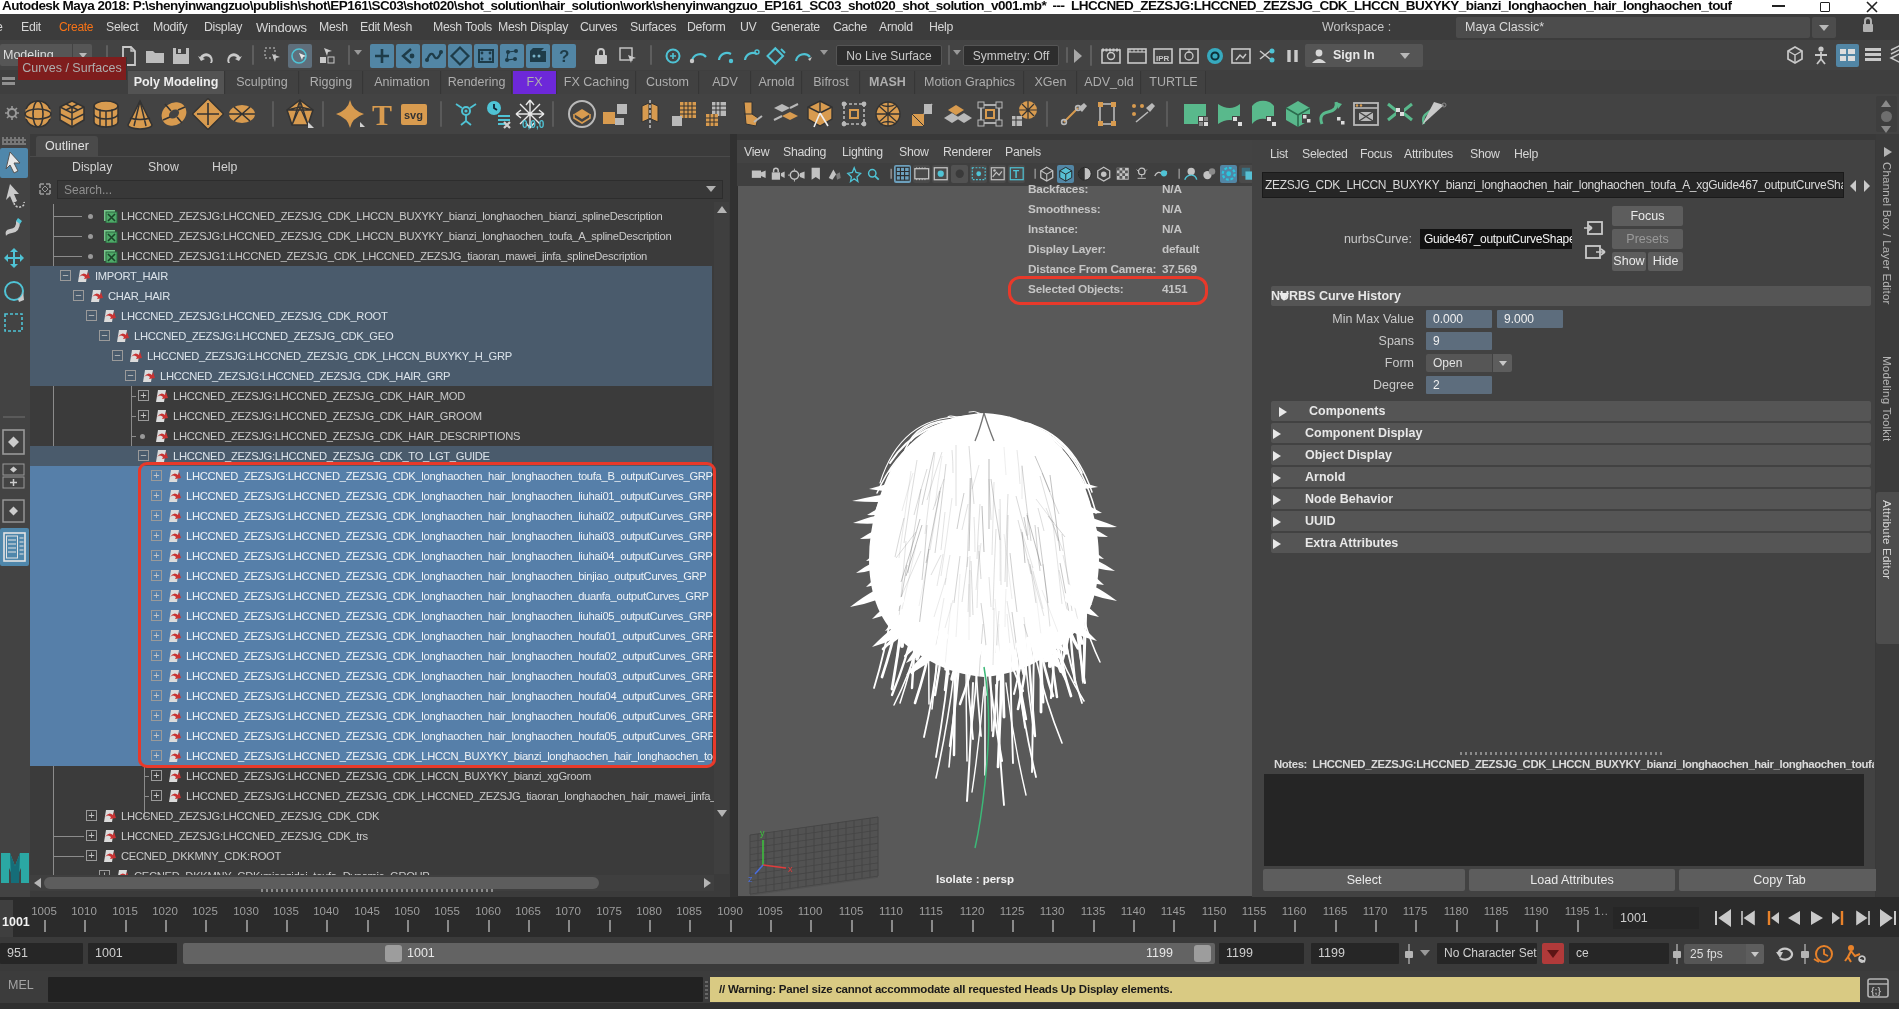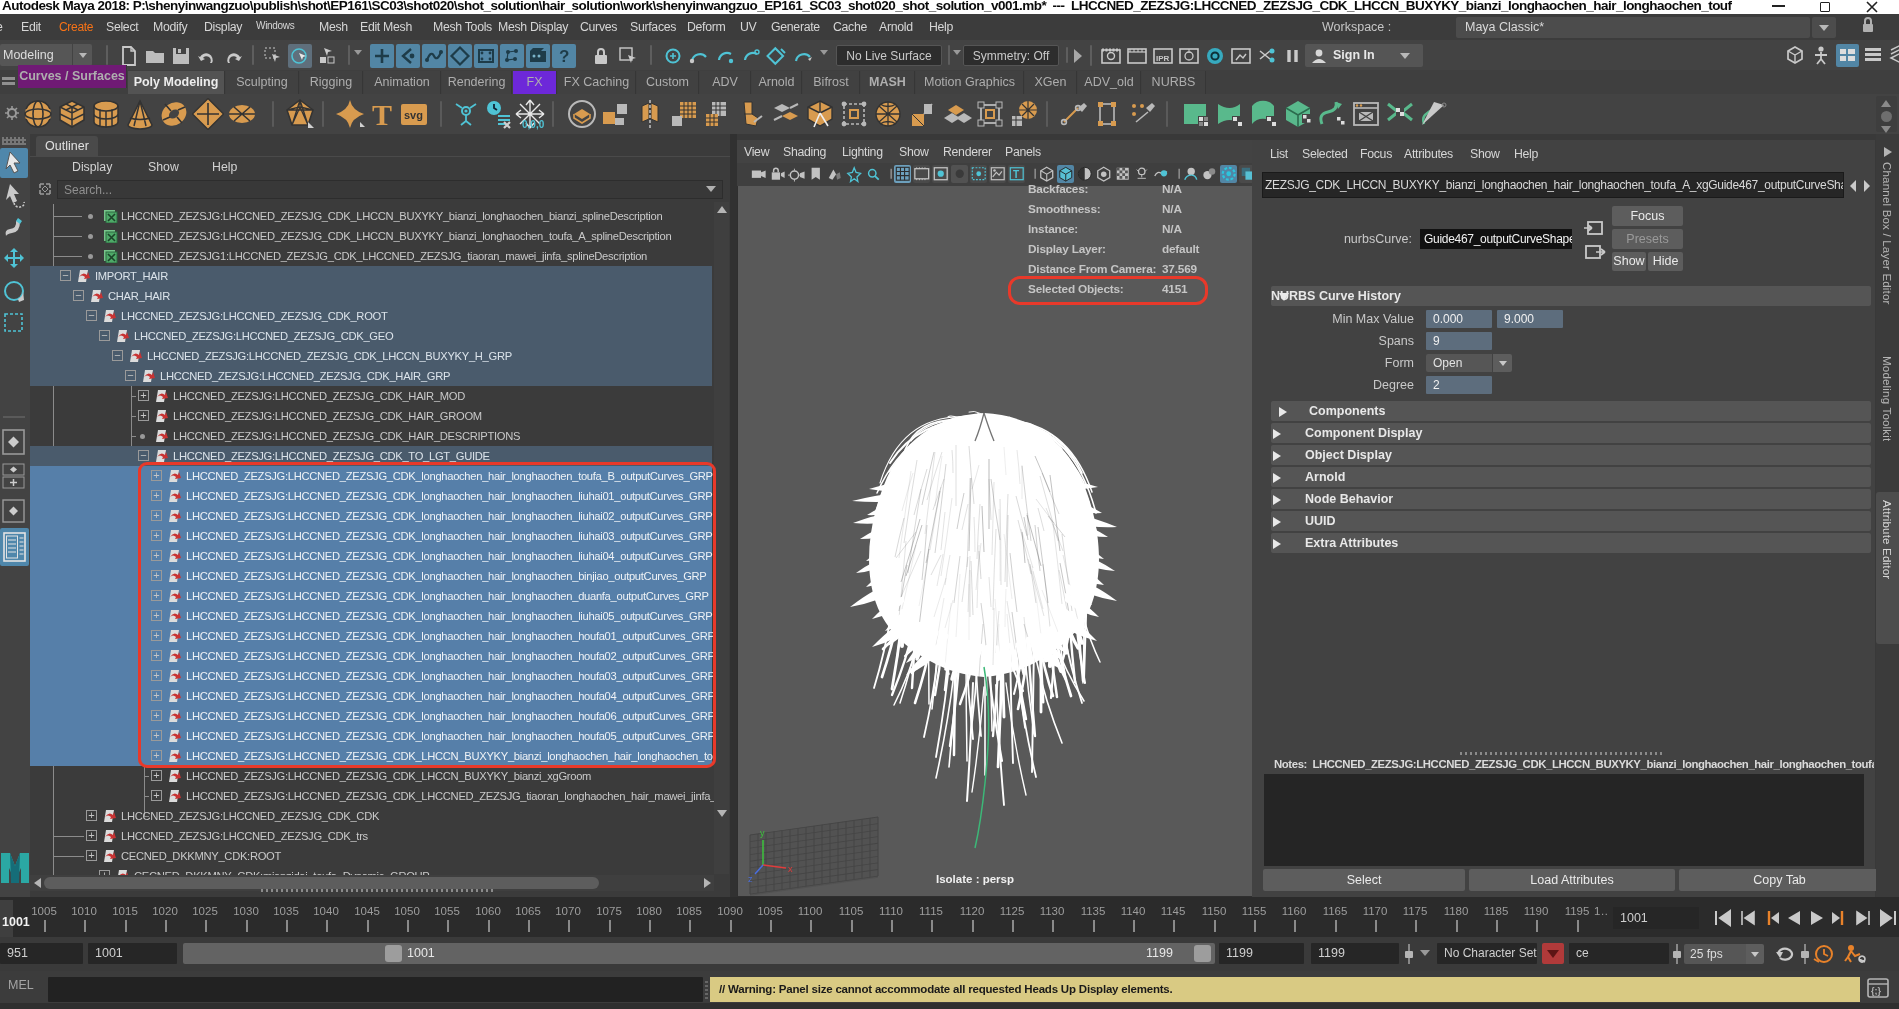--- a/index.html
+++ b/index.html
@@ -23,21 +23,21 @@
 <svg class="a" style="left:1866px;top:1px" width="14" height="12">
     <path d="M1,1 L11,11 M11,1 L1,11" stroke="#222" stroke-width="1.6"></path>
   </svg>
 <div class="a" style="left:0;top:14px;width:1899px;height:26px;background:#3c3c3c"></div>
 <div class="a" style="left:-16px;top:19.5px;height:16px;color:#d6d6d6;font-size:12.3px;letter-spacing:-0.3px;white-space:nowrap">File</div>
 <div class="a" style="left:21px;top:19.5px;height:16px;color:#d6d6d6;font-size:12.3px;letter-spacing:-0.3px;white-space:nowrap">Edit</div>
 <div class="a" style="left:59px;top:19.5px;height:16px;color:#f97316;font-size:12px;letter-spacing:-0.3px;white-space:nowrap">Create</div>
 <div class="a" style="left:106px;top:19.5px;height:16px;color:#d6d6d6;font-size:12.3px;letter-spacing:-0.3px;white-space:nowrap">Select</div>
 <div class="a" style="left:153px;top:19.5px;height:16px;color:#d6d6d6;font-size:12.3px;letter-spacing:-0.3px;white-space:nowrap">Modify</div>
 <div class="a" style="left:204px;top:19.5px;height:16px;color:#d6d6d6;font-size:12.3px;letter-spacing:-0.3px;white-space:nowrap">Display</div>
-<div class="a" style="left:256px;top:19.5px;height:16px;color:#d6d6d6;font-size:10px;letter-spacing:-0.3px;white-space:nowrap">Windows</div>
+<div class="a" style="left:256px;top:19.5px;height:16px;color:#d6d6d6;font-size:13px;letter-spacing:-0.3px;white-space:nowrap">Windows</div>
 <div class="a" style="left:319px;top:19.5px;height:16px;color:#d6d6d6;font-size:12.3px;letter-spacing:-0.3px;white-space:nowrap">Mesh</div>
 <div class="a" style="left:360px;top:19.5px;height:16px;color:#d6d6d6;font-size:12.3px;letter-spacing:-0.3px;white-space:nowrap">Edit Mesh</div>
 <div class="a" style="left:433px;top:19.5px;height:16px;color:#d6d6d6;font-size:12.3px;letter-spacing:-0.3px;white-space:nowrap">Mesh Tools</div>
 <div class="a" style="left:498px;top:19.5px;height:16px;color:#d6d6d6;font-size:12.3px;letter-spacing:-0.3px;white-space:nowrap">Mesh Display</div>
 <div class="a" style="left:580px;top:19.5px;height:16px;color:#d6d6d6;font-size:12.3px;letter-spacing:-0.3px;white-space:nowrap">Curves</div>
 <div class="a" style="left:630px;top:19.5px;height:16px;color:#d6d6d6;font-size:12.3px;letter-spacing:-0.3px;white-space:nowrap">Surfaces</div>
 <div class="a" style="left:687px;top:19.5px;height:16px;color:#d6d6d6;font-size:12.3px;letter-spacing:-0.3px;white-space:nowrap">Deform</div>
 <div class="a" style="left:740px;top:19.5px;height:16px;color:#d6d6d6;font-size:12.3px;letter-spacing:-0.3px;white-space:nowrap">UV</div>
 <div class="a" style="left:771px;top:19.5px;height:16px;color:#d6d6d6;font-size:12.3px;letter-spacing:-0.3px;white-space:nowrap">Generate</div>
 <div class="a" style="left:833px;top:19.5px;height:16px;color:#d6d6d6;font-size:12.3px;letter-spacing:-0.3px;white-space:nowrap">Cache</div>
@@ -247,37 +247,37 @@
 <svg class="a" style="left:1862px;top:44px" width="23" height="23">
     <rect x="3" y="4" width="16" height="3" fill="#c9c9c9"></rect>
     <rect x="3" y="9" width="16" height="3" fill="#c9c9c9"></rect>
     <rect x="3" y="14" width="16" height="3" fill="#c9c9c9"></rect>
   </svg>
 <svg class="a" style="left:1888px;top:44px" width="23" height="23">
     <path d="M3,14 l8,-4 l8,4 l-8,4 z M3,10 l8,-4 l8,4 M3,6 l8,-4 l8,4" fill="none" stroke="#c9c9c9" stroke-width="1.5"></path>
   </svg>
 <div class="a" style="left:0;top:70px;width:1899px;height:24px;background:#3f3f3f"></div>
 <div class="a" style="left:2px;top:77px;width:13px;height:2.5px;background:#909090;box-shadow:0 5px 0 #909090"></div>
-<div class="tab" style="left:18px;top:65px;width:109px;background:#701a75;color:#aeaeae;font-weight:bold">Curves / Surfaces</div>
+<div class="tab" style="left:18px;top:57px;width:109px;background:#7f1d1d;color:#aeaeae;font-weight:normal">Curves / Surfaces</div>
 <div class="tab" style="left:128px;top:71px;width:97px;background:#535353;color:#ededed;font-weight:bold">Poly Modeling</div>
 <div class="tab" style="left:226px;top:71px;width:73px;background:#414141;color:#aeaeae;font-weight:normal">Sculpting</div>
 <div class="tab" style="left:300px;top:71px;width:63px;background:#414141;color:#aeaeae;font-weight:normal">Rigging</div>
 <div class="tab" style="left:364px;top:71px;width:77px;background:#414141;color:#aeaeae;font-weight:normal">Animation</div>
 <div class="tab" style="left:442px;top:71px;width:70px;background:#414141;color:#aeaeae;font-weight:normal">Rendering</div>
 <div class="tab" style="left:513px;top:71px;width:44px;background:#6d28d9;color:#aeaeae;font-weight:normal">FX</div>
 <div class="tab" style="left:558px;top:71px;width:78px;background:#414141;color:#aeaeae;font-weight:normal">FX Caching</div>
 <div class="tab" style="left:637px;top:71px;width:62px;background:#414141;color:#aeaeae;font-weight:normal">Custom</div>
 <div class="tab" style="left:700px;top:71px;width:51px;background:#414141;color:#aeaeae;font-weight:normal">ADV</div>
 <div class="tab" style="left:752px;top:71px;width:50px;background:#414141;color:#aeaeae;font-weight:normal">Arnold</div>
 <div class="tab" style="left:803px;top:71px;width:57px;background:#414141;color:#aeaeae;font-weight:normal">Bifrost</div>
 <div class="tab" style="left:861px;top:71px;width:54px;background:#414141;color:#aeaeae;font-weight:bold">MASH</div>
 <div class="tab" style="left:916px;top:71px;width:108px;background:#414141;color:#aeaeae;font-weight:normal">Motion Graphics</div>
 <div class="tab" style="left:1025px;top:71px;width:52px;background:#414141;color:#aeaeae;font-weight:normal">XGen</div>
 <div class="tab" style="left:1078px;top:71px;width:63px;background:#414141;color:#aeaeae;font-weight:normal">ADV_old</div>
-<div class="tab" style="left:1142px;top:71px;width:64px;background:#414141;color:#aeaeae;font-weight:normal">NURBS</div>
+<div class="tab" style="left:1142px;top:71px;width:64px;background:#414141;color:#aeaeae;font-weight:normal">TURTLE</div>
 <div class="a" style="left:0;top:94px;width:1899px;height:40px;background:#434343"></div>
 <svg class="a" style="left:3px;top:104px" width="18" height="18">
     <circle cx="9" cy="9" r="4" fill="none" stroke="#999" stroke-width="2"></circle>
     <path d="M9,2 v3 M9,13 v3 M2,9 h3 M13,9 h3 M4,4 l2,2 M12,12 l2,2 M14,4 l-2,2 M6,12 l-2,2" stroke="#999" stroke-width="1.6"></path>
   </svg>
 <svg class="a" style="left:22px;top:98px" width="32" height="32">
     <circle cx="16" cy="16" r="13" fill="#d89b4f"></circle>
     <ellipse cx="16" cy="16" rx="13" ry="5" fill="none" stroke="#333" stroke-width="1.6"></ellipse>
     <ellipse cx="16" cy="16" rx="5" ry="13" fill="none" stroke="#333" stroke-width="1.6"></ellipse>
     <path d="M4,11 a13,13 0 0 1 24,0 M4,21 a13,13 0 0 0 24,0" fill="none" stroke="#333" stroke-width="1.6"></path>

